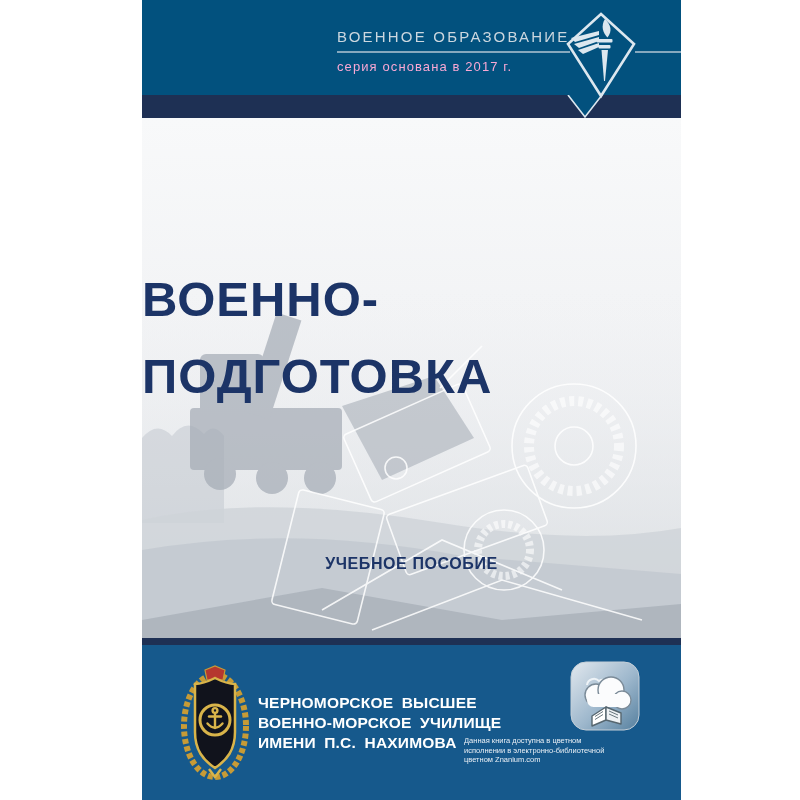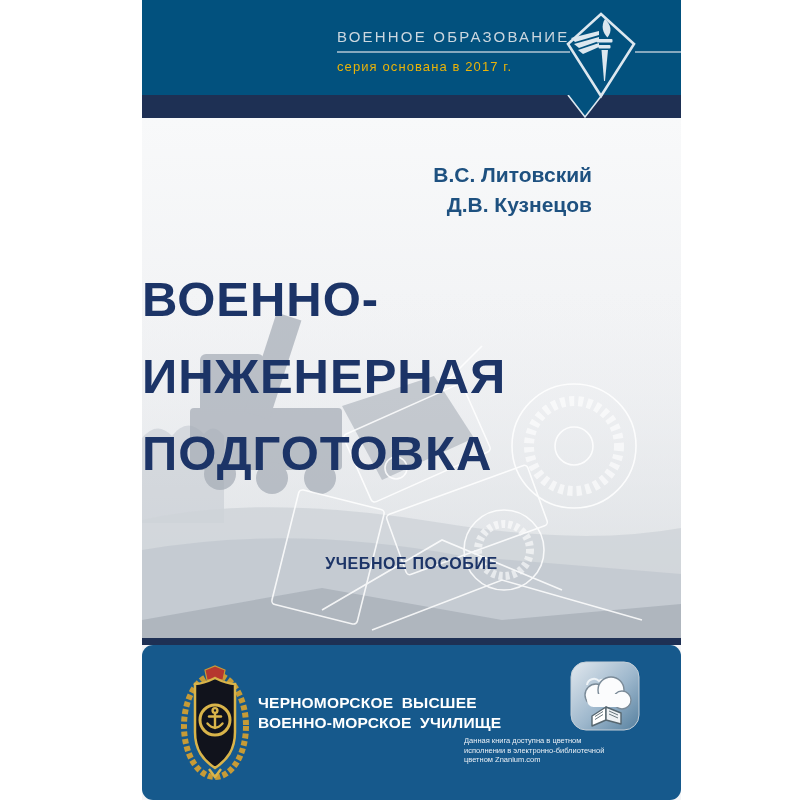--- a/index.html
+++ b/index.html
@@ -7,21 +7,21 @@
   .page { position:relative; width:800px; height:800px; background:#ffffff; overflow:hidden;margin-left:12px; }
 
   .cover { position:absolute; left:130px; top:0; width:539px; height:800px; background:#f4f5f7; }
 
   
   .banner { position:absolute; left:0; top:0; width:539px; height:95px; background:#02517e; }
   .series-title { position:absolute; left:195px; top:28px; font-size:15px; font-weight:500;
                   letter-spacing:2.2px; color:#ccd7df; white-space:nowrap; }
   .series-underline { position:absolute; left:195px; top:51px; width:233px; height:2px; background:#9db7c9; opacity:.85; }
   .series-right-line { position:absolute; right:0; top:51px; width:46px; height:2px; background:#9db7c9; opacity:.85; }
-  .series-sub { position:absolute; left:195px; top:59px; font-size:13px; letter-spacing:1.1px; color:#eab308; white-space:nowrap; }
+  .series-sub { position:absolute; left:195px; top:59px; font-size:13px; letter-spacing:1.1px; color:#f9a8d4; white-space:nowrap; }
   .series-logo { position:absolute; left:423px; top:11px; width:72px; height:88px; z-index:3; }
 
   
   .navy-stripe { position:absolute; left:0; top:95px; width:539px; height:23px; background:#1e3054; }
   .notch { position:absolute; left:426px; top:95px; width:0; height:0; z-index:1;
            border-left:17px solid transparent; border-right:17px solid transparent; border-top:22px solid #02517e; }
   .notch-v { position:absolute; left:420px; top:95px; width:50px; height:24px; z-index:2; }
 
   
   .main { position:absolute; left:0; top:118px; width:539px; height:520px; overflow:hidden;
@@ -29,21 +29,21 @@
   .photo { position:absolute; left:0; bottom:0; width:539px; height:350px; }
   .authors { position:absolute; top:42px; right:89px; text-align:right; font-size:21px; font-weight:bold;
              color:#1e5180; line-height:30px; z-index:4; }
   .book-title { position:absolute; top:143px; left:0; width:100%; font-size:49px;
                 font-weight:bold; color:#1c3467; line-height:77px; letter-spacing:1px; z-index:4; }
   .edition { position:absolute; top:437px; left:0; width:100%; text-align:center; font-size:16px;
              font-weight:bold; color:#1c3467; letter-spacing:0.6px; z-index:4; }
 
   
   .footer-line { position:absolute; left:0; top:638px; width:539px; height:7px; background:#1e3054; }
-  .footer { position:absolute; left:0; top:645px; width:539px; height:155px; background:#16598c;border-radius:11px; }
+  .footer { position:absolute; left:0; top:645px; width:539px; height:155px; background:#16598c; }
   .emblem { position:absolute; left:36px; top:20px; width:74px; height:118px; }
   .institution { position:absolute; left:116px; top:48px; font-size:15.5px; font-weight:bold; color:#ffffff;
                  line-height:20px; letter-spacing:0.2px; word-spacing:4px; white-space:nowrap; }
   .ebook-icon { position:absolute; left:428px; top:16px; width:70px; height:70px; }
   .ebook-note { position:absolute; right:27px; top:91px; width:190px; text-align:left; font-size:7.5px;
                 line-height:9.5px; color:#e9eff5; }
 </style>
 </head>
 <body>
 
@@ -106,28 +106,23 @@
           <rect x="210" y="118" width="130" height="74" rx="4" transform="rotate(-24 275 155)"></rect>
           <rect x="250" y="200" width="150" height="64" rx="4" transform="rotate(-20 325 232)"></rect>
           <rect x="142" y="210" width="88" height="118" rx="4" transform="rotate(14 186 269)"></rect>
           <circle cx="254" cy="180" r="11"></circle>
           <path d="M180,322 L300,252 L420,302"></path>
           <path d="M230,342 L360,292 L500,332"></path>
           <path d="M298,100 L340,58"></path>
         </g>
       </svg>
 
-      <div class="authors">
-        <div>В.С. Литовский</div>
-        <div>Д.В. Кузнецов</div>
-      </div>
 
       <div class="book-title">
         <div>ВОЕННО-</div>
-        <div>ИНЖЕНЕРНАЯ</div>
         <div>ПОДГОТОВКА</div>
       </div>
 
       <div class="edition">УЧЕБНОЕ ПОСОБИЕ</div>
     </div>
 
     <div class="footer-line"></div>
     <div class="footer">
 
       <svg class="emblem" viewBox="0 0 74 118">
@@ -140,20 +135,21 @@
           <line x1="37" y1="48" x2="37" y2="63"></line>
           <line x1="31" y1="51.5" x2="43" y2="51.5"></line>
           <path d="M29.5,58.5 Q37,67 44.5,58.5"></path>
         </g>
         <path d="M31,104 L37,112 L43,104" fill="none" stroke="#d9b44a" stroke-width="2.4"></path>
       </svg>
 
       <div class="institution">
         <div>ЧЕРНОМОРСКОЕ ВЫСШЕЕ</div>
         <div>ВОЕННО-МОРСКОЕ УЧИЛИЩЕ</div>
+        <div>ИМЕНИ П.С. НАХИМОВА</div>
       </div>
 
       <svg class="ebook-icon" viewBox="0 0 70 70">
         <defs>
           <linearGradient id="zg" x1="0" y1="0" x2="1" y2="1">
             <stop offset="0" stop-color="#e2e8ee"></stop>
             <stop offset="0.55" stop-color="#9db7cc"></stop>
             <stop offset="1" stop-color="#56809f"></stop>
           </linearGradient>
         </defs>

